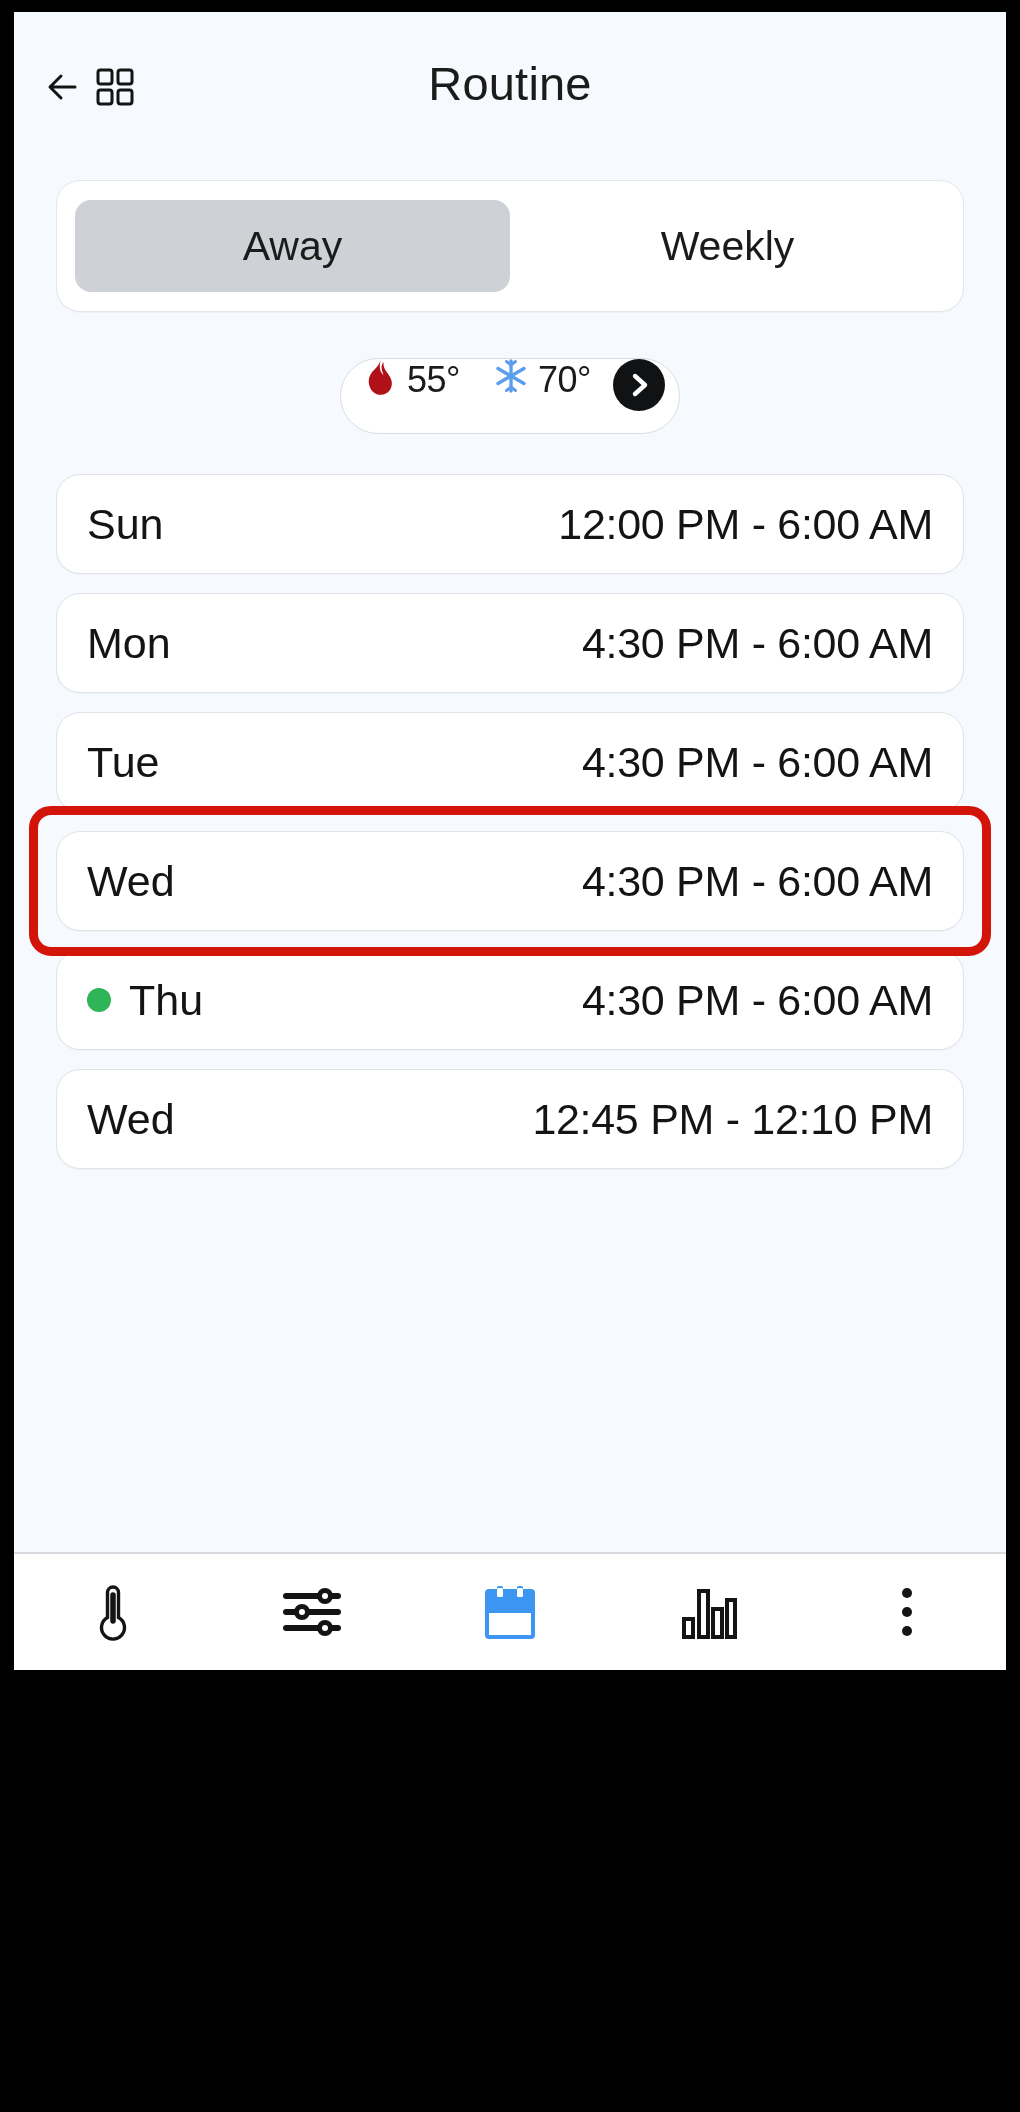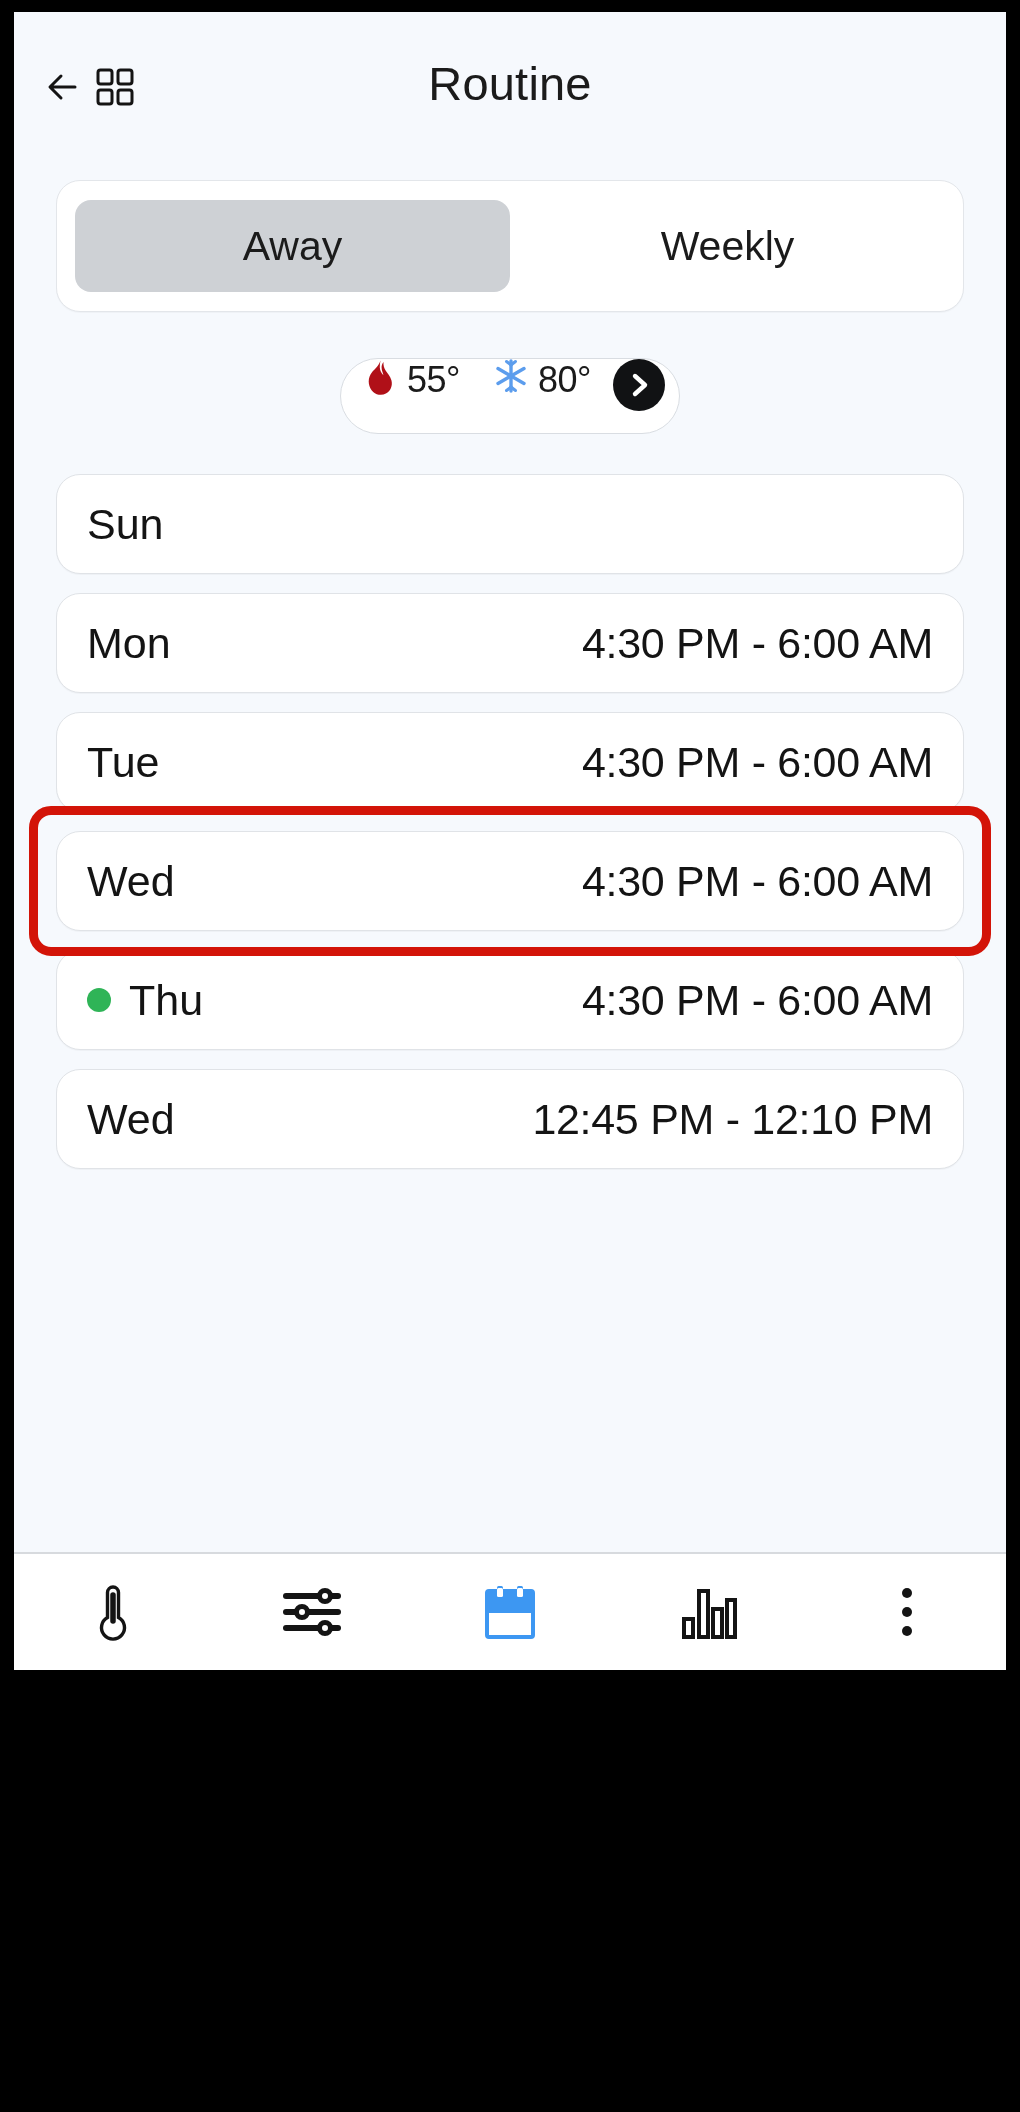--- a/index.html
+++ b/index.html
@@ -253,35 +253,36 @@
               <line x1="4" y1="24.5" x2="30" y2="9.5"></line>
             </g>
             <g stroke="#5c9ded" stroke-width="3" stroke-linecap="round">
               <line x1="17" y1="6" x2="12.5" y2="2.5"></line>
               <line x1="17" y1="6" x2="21.5" y2="2.5"></line>
               <line x1="17" y1="28" x2="12.5" y2="31.5"></line>
               <line x1="17" y1="28" x2="21.5" y2="31.5"></line>
             </g>
           </svg>
         </span>
-        <span class="temp-value">80°</span>
+        <span class="temp-value">70°</span>
         <span id="temp-expand-btn">
           <svg class="chevron-right-icon" viewBox="0 0 26 26" fill="none">
             <path d="M9 4 L19 13 L9 22" stroke="#ffffff" stroke-width="4.4" stroke-linecap="round" stroke-linejoin="round"></path>
           </svg>
         </span>
       </div>
     </div>
 
     <div id="schedule-list">
 
       <div class="schedule-row">
         <div class="row-day-wrap">
           <span class="row-day">Sun</span>
         </div>
+        <span class="row-time">12:00 PM - 6:00 AM</span>
       </div>
 
       <div class="schedule-row">
         <div class="row-day-wrap">
           <span class="row-day">Mon</span>
         </div>
         <span class="row-time">4:30 PM - 6:00 AM</span>
       </div>
 
       <div class="schedule-row">

